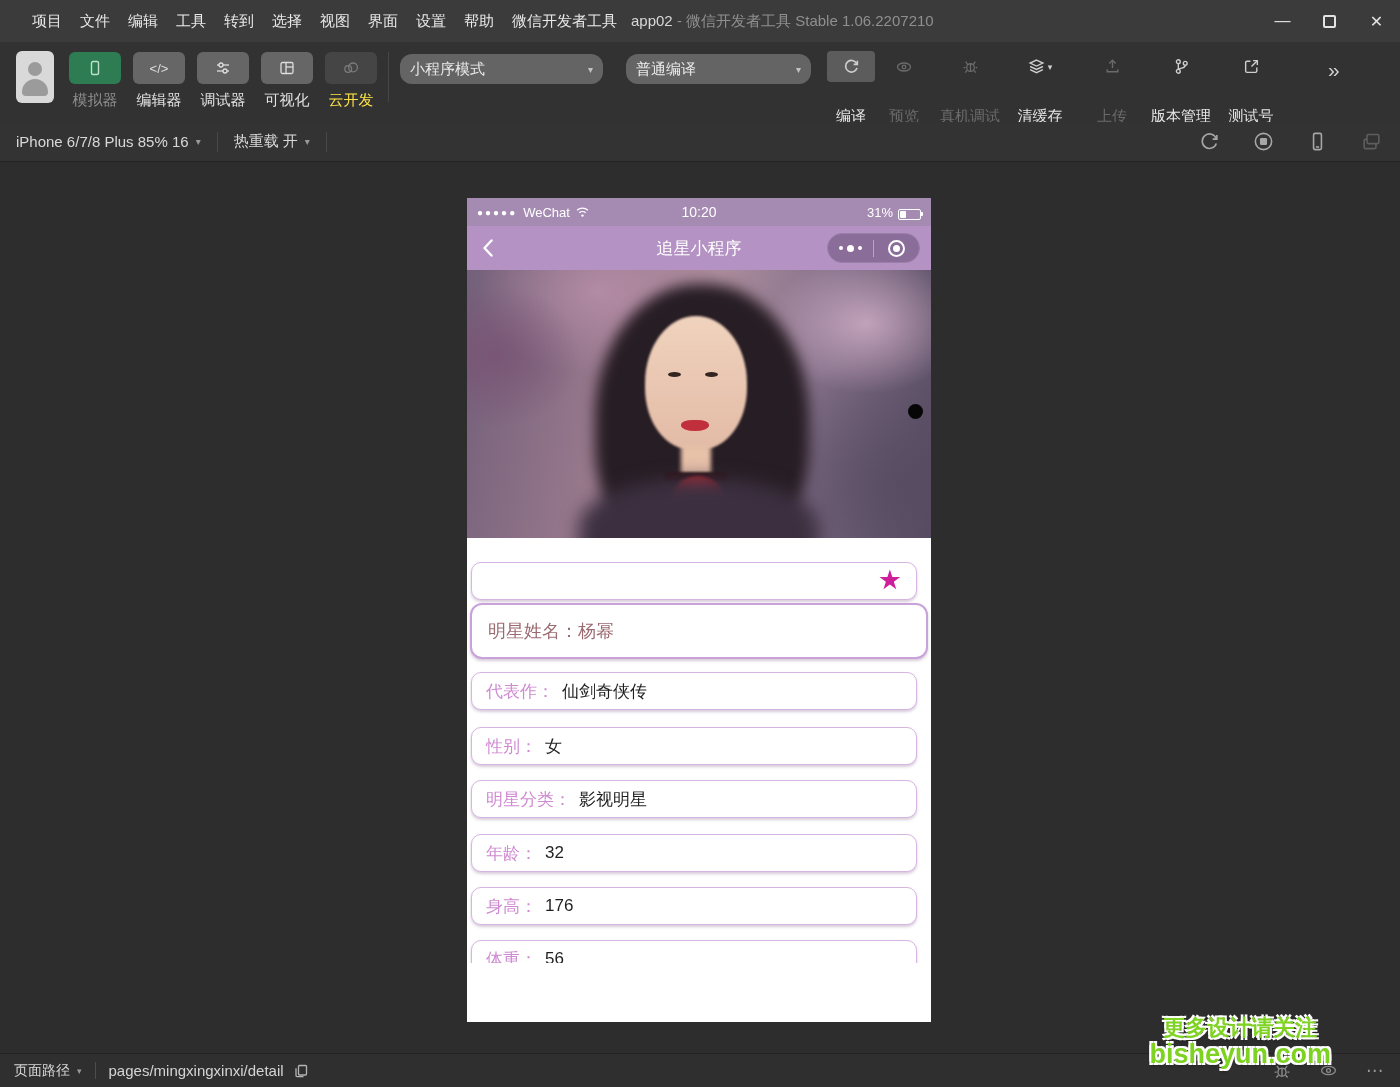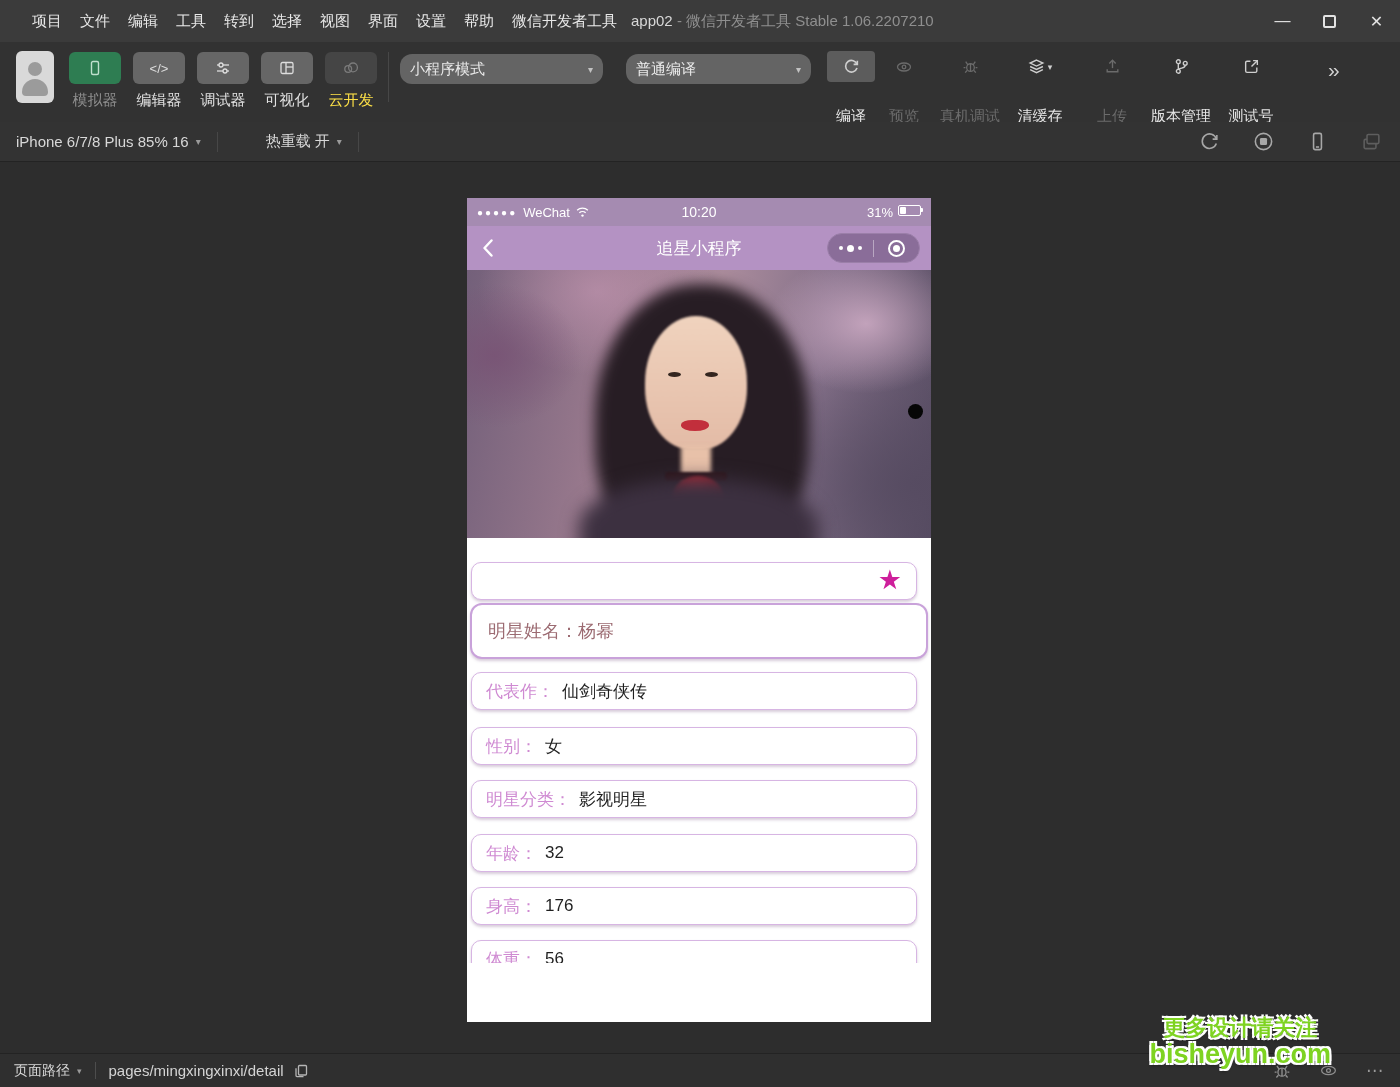--- a/index.html
+++ b/index.html
@@ -59,34 +59,34 @@
   #act-device  { left:928px; width:84px; }
   #act-cache   { left:1008px; width:64px; }
   #act-upload  { left:1084px; width:56px; }
   #act-version { left:1142px; width:78px; }
   #act-test    { left:1222px; width:58px; }
   .acaret { font-size:9px; color:#cfcfcf; }
   .overflow { position:absolute; left:1328px; top:16px; color:#d2d2d2; font-size:21px; letter-spacing:-2px; }
 
   
   .devicebar { position:absolute; top:122px; left:0; right:0; height:40px; background:#333333; border-bottom:1px solid #232323; display:flex; align-items:center; }
-  .devsel { color:#d8d8d8; font-size:15px; display:flex; align-items:center; gap:7px; white-space:nowrap;margin-left:32px; }
+  .devsel { color:#d8d8d8; font-size:15px; display:flex; align-items:center; gap:7px; white-space:nowrap; }
   .devsel .caret { color:#9a9a9a; font-size:10px; }
   #deviceSel { margin-left:16px; }
   .dsep { width:1px; height:20px; background:#474747; margin:0 16px; }
   .devicons { margin-left:auto; display:flex; gap:33px; margin-right:18px; align-items:center; color:#a7a7a7; }
   .devicons .dim { color:#5e5e5e; }
 
   
   .phone { position:absolute; left:467px; top:198px; width:464px; height:824px; background:#ffffff; }
   .psb { height:28px; background:#a58bb1; color:#fff; display:flex; align-items:center; padding:0 10px; font-size:13px; position:relative; }
   .psb .dots { font-size:10px; letter-spacing:2px; }
   .psb .carrier { margin:0 5px 0 6px; }
   .psb .time { position:absolute; left:0; right:0; text-align:center; font-size:14px; }
-  .psb .right { margin-left:auto; display:flex; align-items:flex-start; gap:5px; z-index:1; }
+  .psb .right { margin-left:auto; display:flex; align-items:flex-end; gap:5px; z-index:1; }
   .batt { width:23px; height:11px; border:1px solid #fff; border-radius:2px; position:relative; }
   .batt::before { content:''; position:absolute; left:1px; top:1px; bottom:1px; width:6px; background:#fff; border-radius:1px; }
   .batt::after { content:''; position:absolute; right:-3px; top:2.5px; width:2px; height:4px; background:#fff; border-radius:0 1px 1px 0; }
 
   .pnav { height:44px; background:#b492c3; position:relative; display:flex; align-items:center; justify-content:center; }
   .backbtn { position:absolute; left:10px; top:10px; width:24px; height:24px; color:#fff; }
   .pnavtitle { color:#fff; font-size:17px; }
   .capsule { position:absolute; right:11px; top:7px; width:93px; height:30px; border-radius:15px; background:#8a6d99; border:1px solid #9b7fa9; display:flex; align-items:center; }
   .cap-dots { flex:1; display:flex; align-items:center; justify-content:center; gap:4px; }
   .cap-dots i { display:block; border-radius:50%; background:#fff; width:4px; height:4px; }

